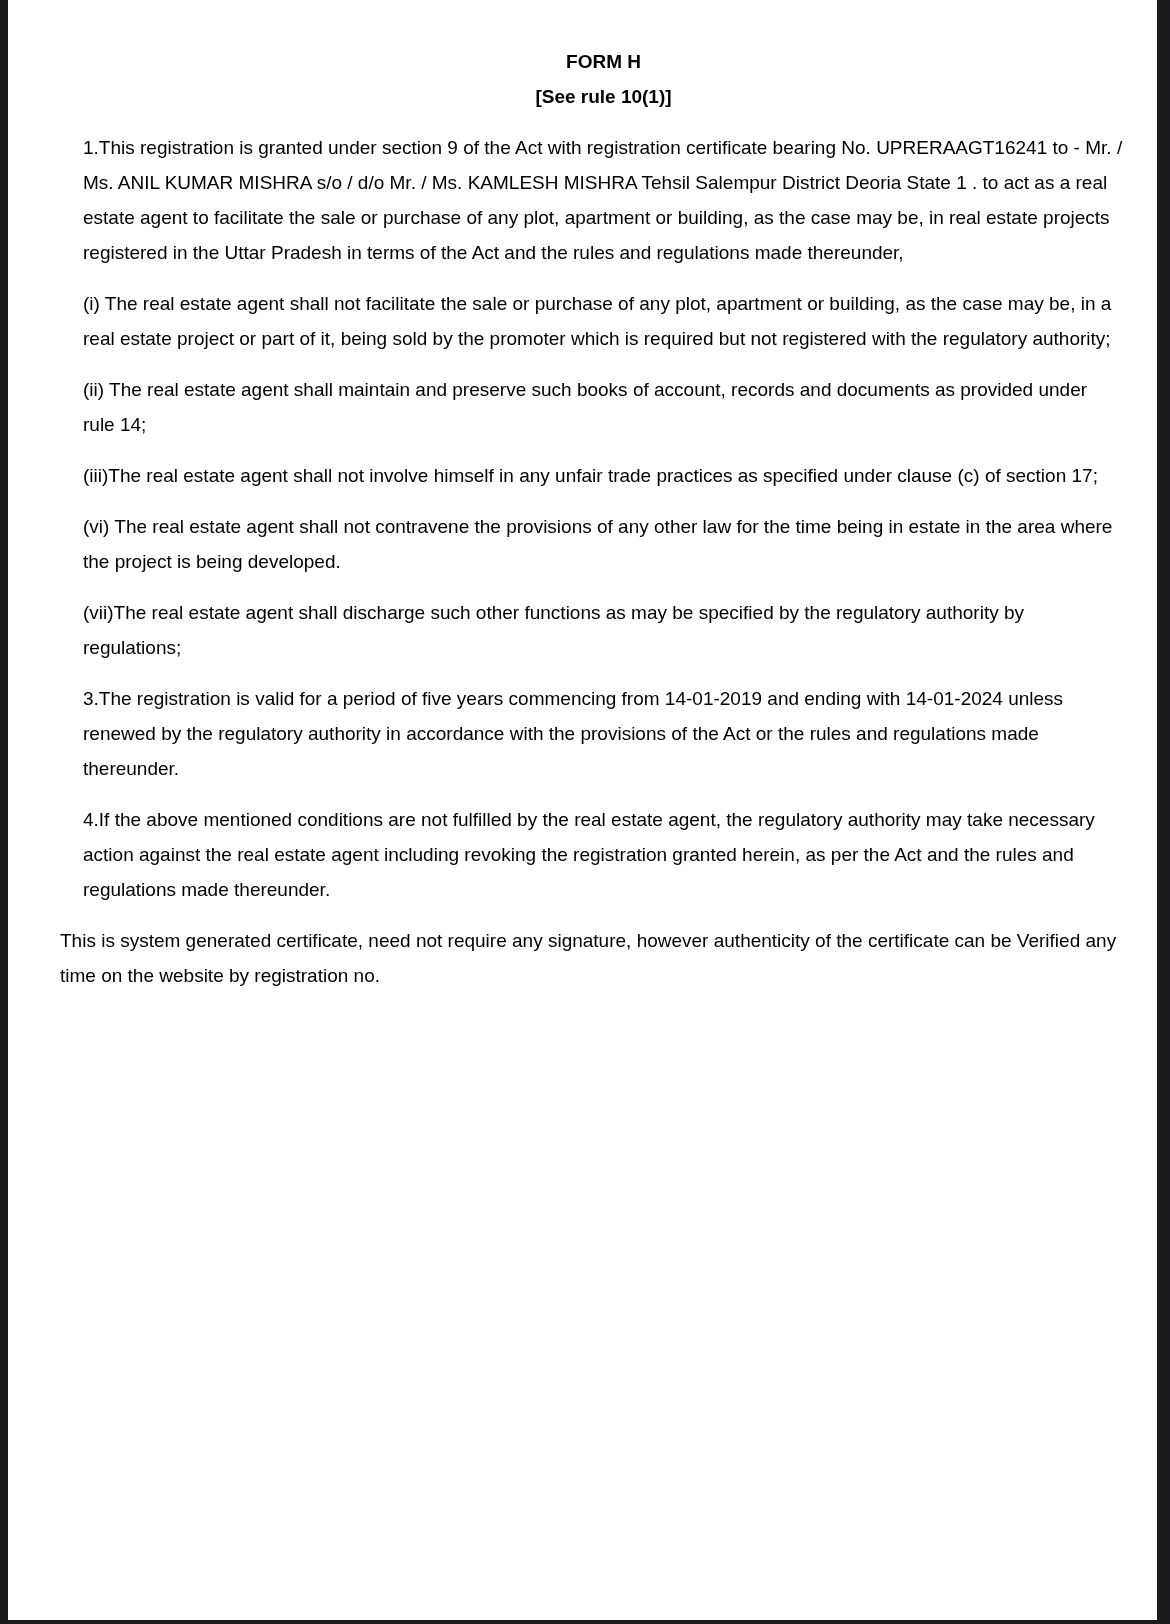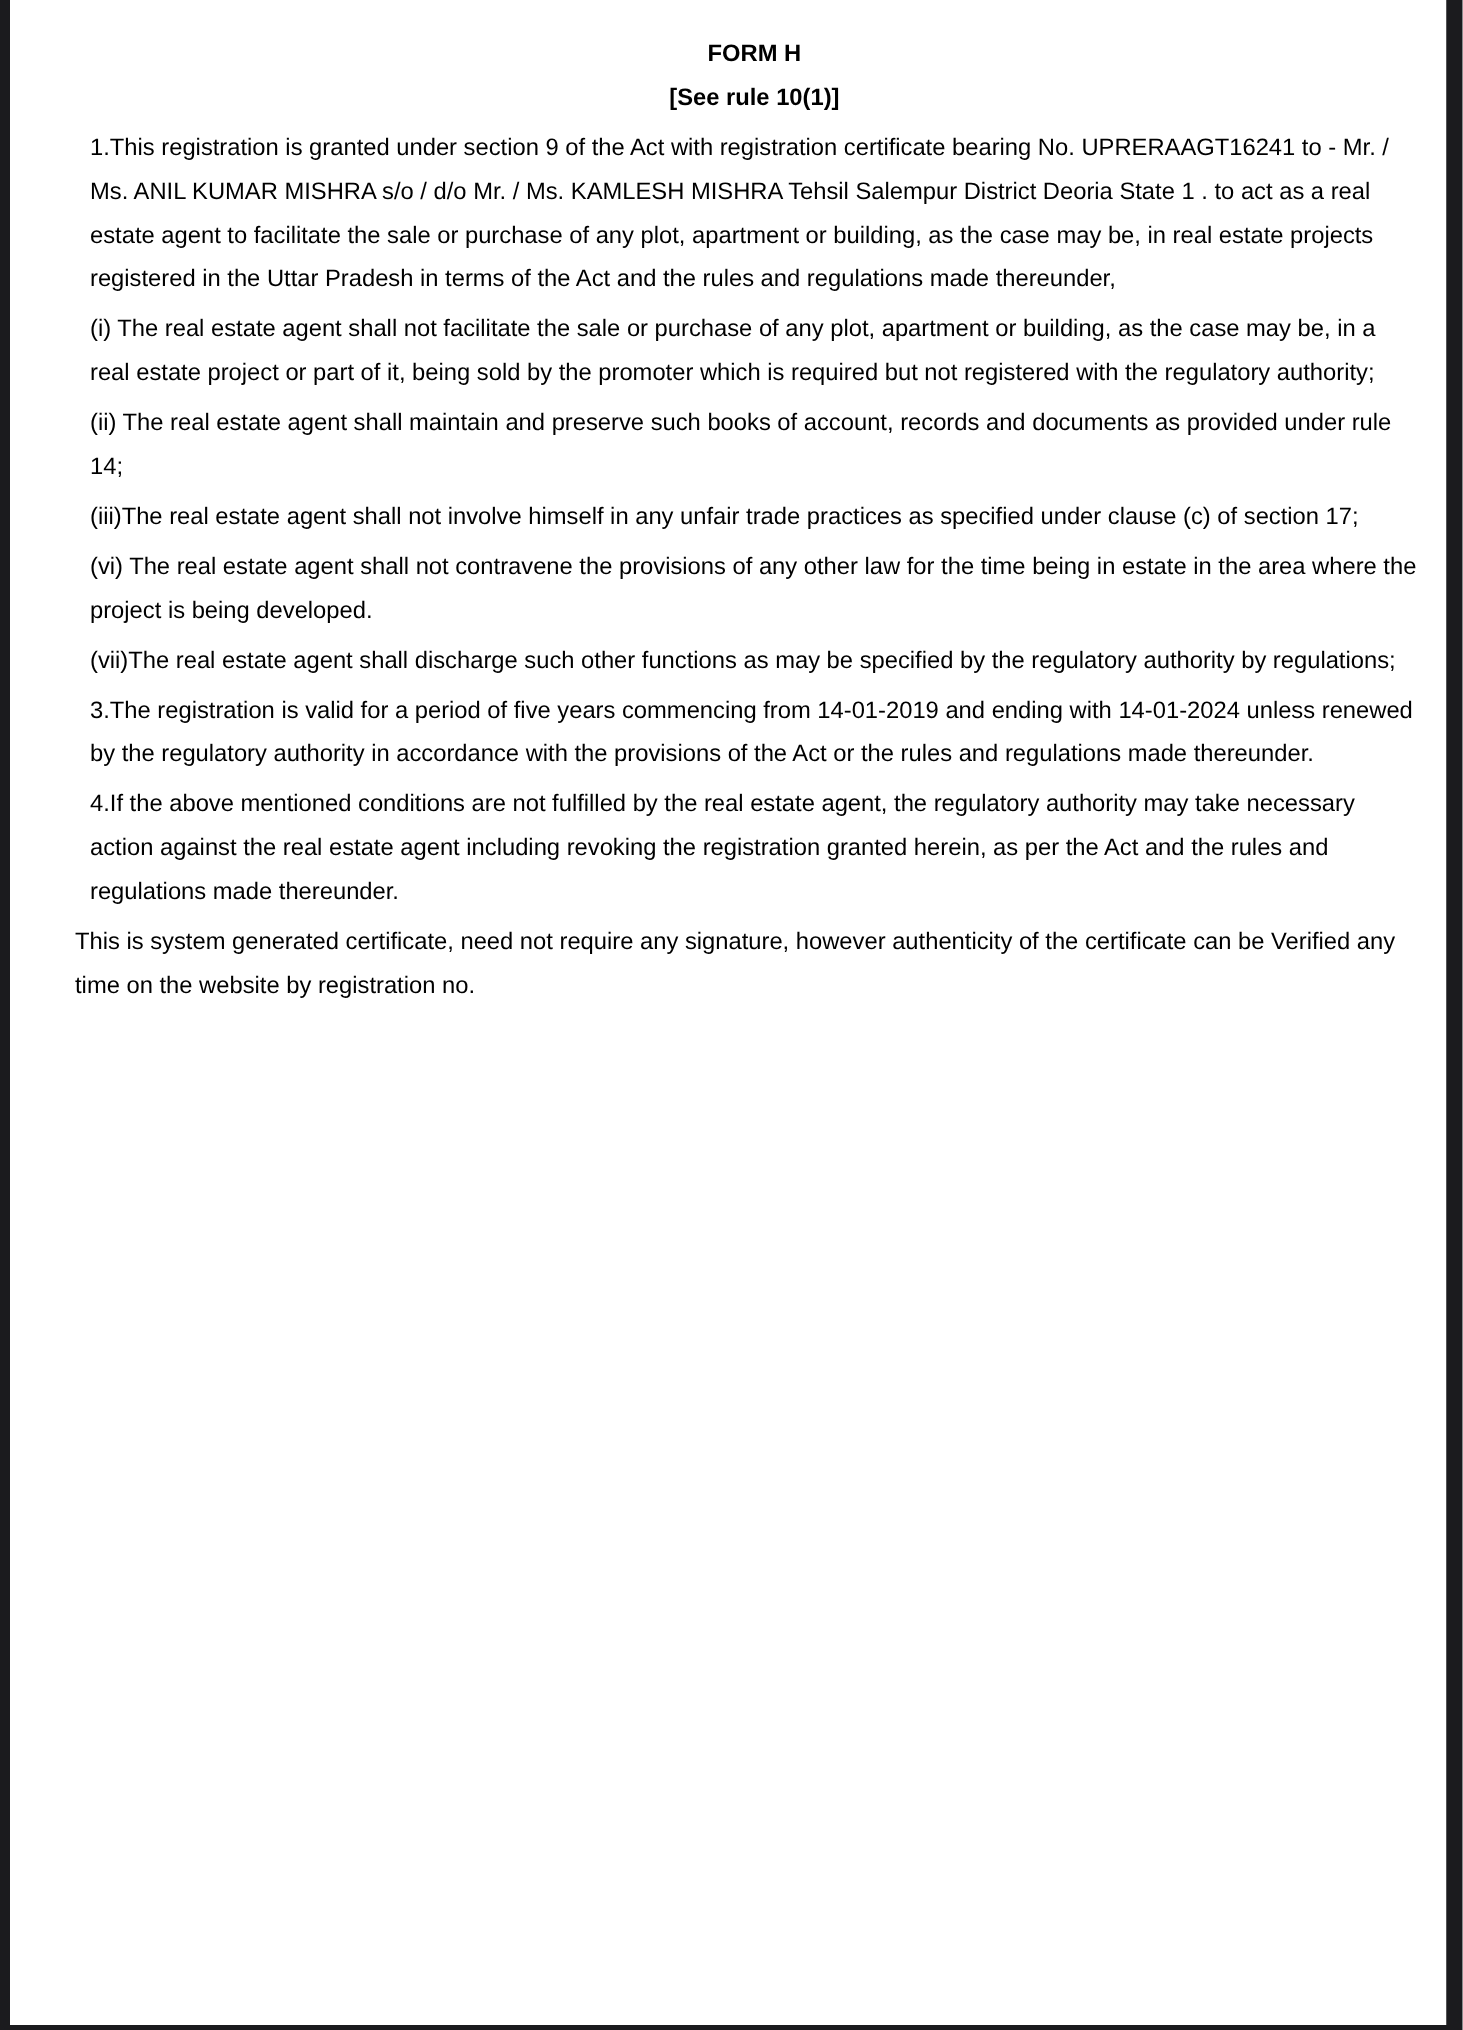--- a/index.html
+++ b/index.html
@@ -16,34 +16,34 @@
     left: 8px;
     top: 0;
     width: 1149px;
     height: 1620px;
     background: var(--page_background, #ffffff);
     color: var(--text, #000000);
     overflow: hidden;
   }
   .content {
     box-sizing: content-box;
-    padding-top: 26px;
+    padding-top: 44px;
     padding-left: 59px;
     width: 1073px;
   }
   .heading {
     margin: 0;
     font-size: 19px;
     font-weight: bold;
     line-height: 35px;
     text-align: center;
     white-space: nowrap;
   }
   .para {
-    margin: 5px;
+    margin: 16px;
     font-size: 19px;
     font-weight: normal;
     line-height: 35px;
   }
   .footer-note {
     margin-left: -7px;
   }
 </style>
 </head>
 <body>

